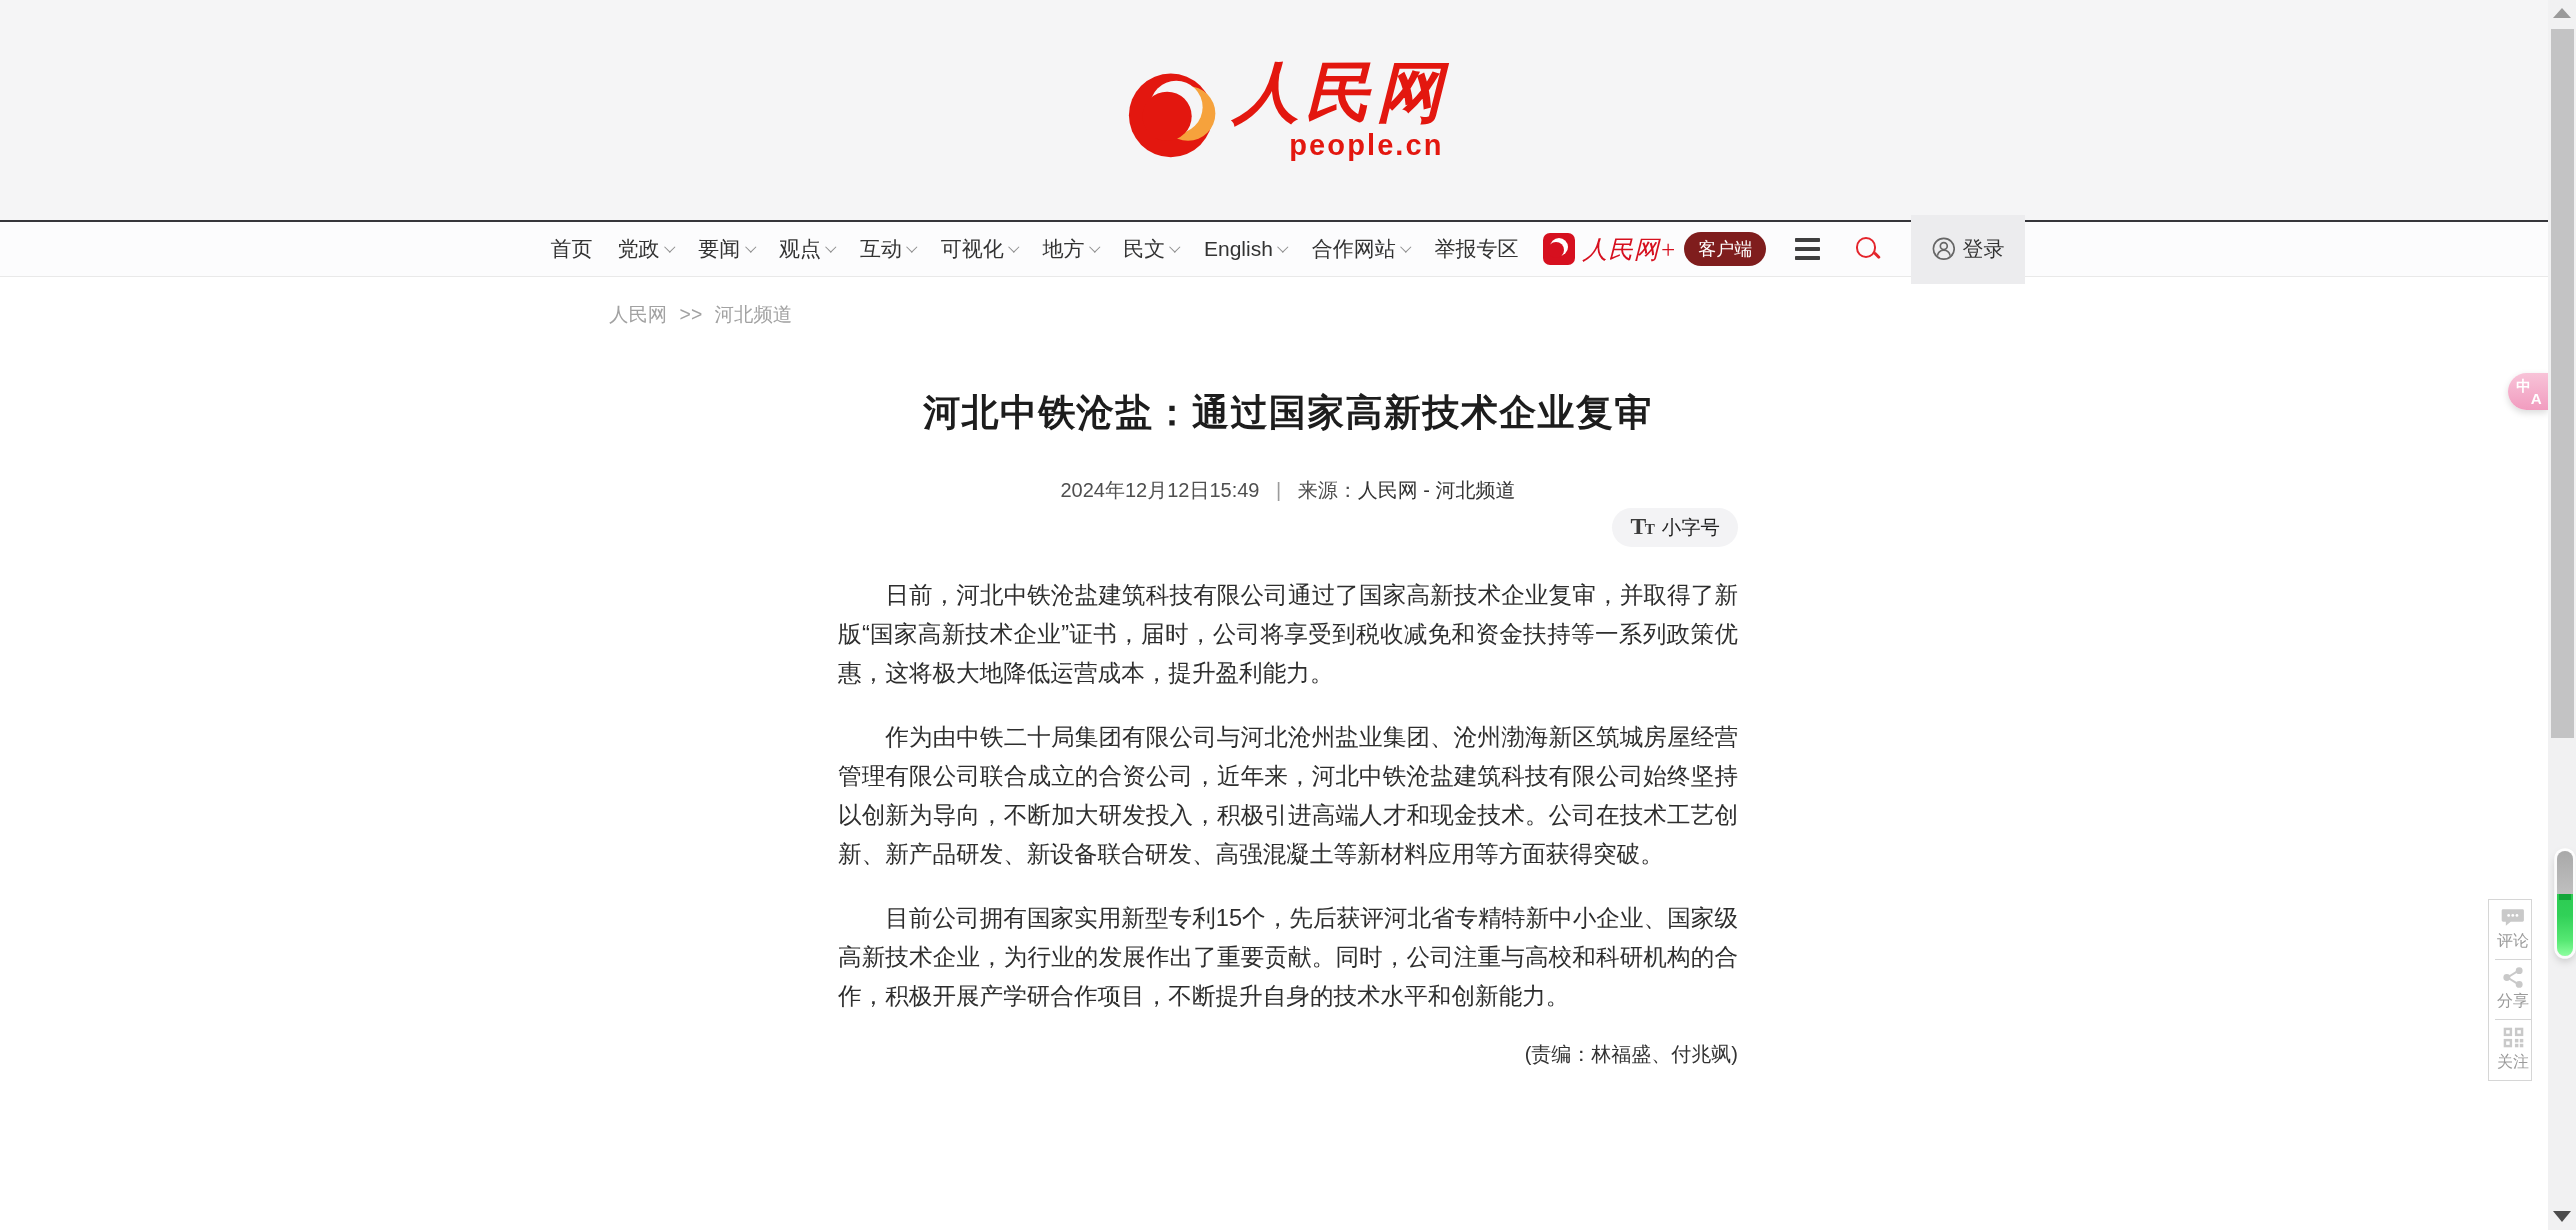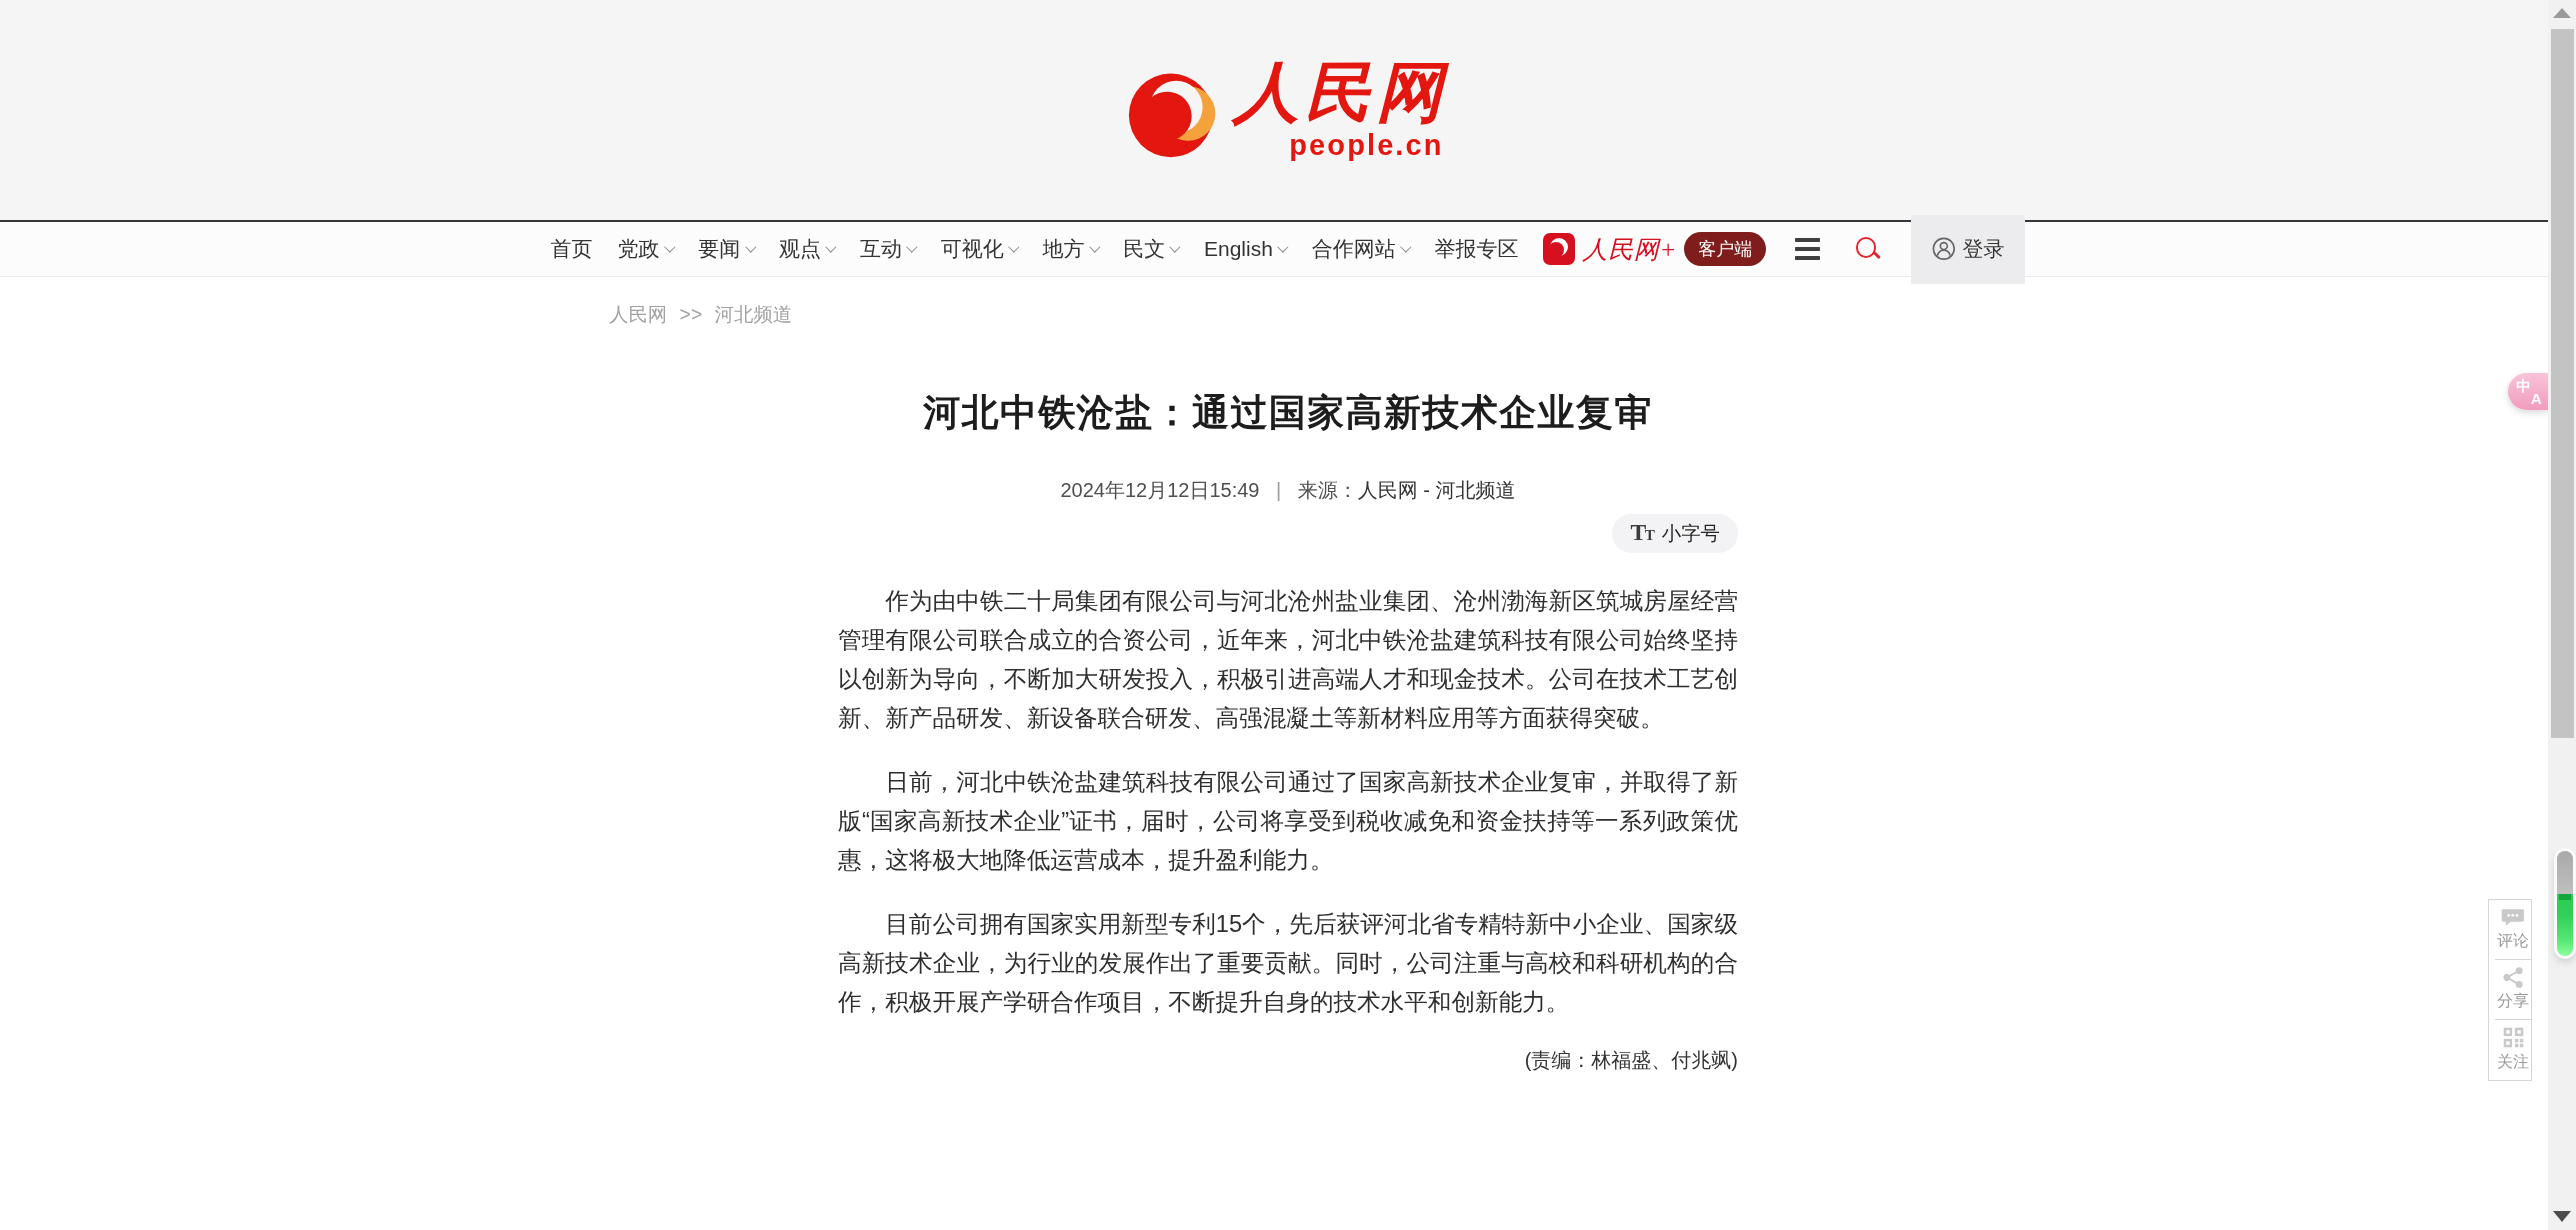--- a/index.html
+++ b/index.html
@@ -36,21 +36,21 @@
   .breadcrumb { width:1358px; margin:0 auto; padding-top:23.6px; font-size:19.4px; color:#a2a2a2; }
   .breadcrumb a { color:#a2a2a2; text-decoration:none; cursor:pointer; }
   .bc-sep { margin:0 7px; }
 
   
   .article { width:900px; margin:0 auto; }
   .title { margin-top:60px; font-size:37px; font-weight:700; color:#1d1d1d; text-align:center; letter-spacing:1.4px; }
   .meta { margin-top:39px; text-align:center; font-size:20px; color:#4f4f4f; }
   .meta .sep { color:#9b9b9b; margin:0 11px; }
   .meta .source { color:#333; cursor:pointer; }
-  .fontsize-row { display:flex; justify-content:flex-end; margin-top:10px; }
+  .fontsize-row { display:flex; justify-content:flex-end; margin-top:4px; }
   .fontsize-pill { display:flex; align-items:baseline; gap:8.3px; background:#f3f3f5; border-radius:692px; padding:5.5px 18px; font-size:19.4px; color:#222; cursor:pointer; }
   .tt { font-family:"Liberation Serif","DejaVu Serif",serif; font-weight:700; color:#3c3c3c; letter-spacing:-1.4px; }
   .tt .t1 { font-size:23.6px; } .tt .t2 { font-size:15.2px; }
   .body-text { margin-top:29px; }
   .body-text p { font-size:23.6px; line-height:39px; color:#2e2e2e; text-align:justify; text-indent:2em; margin-bottom:25px; }
   .editor { text-align:right; font-size:20px; color:#333; margin-top:2.8px; }
 
   
   .side-tools { position:absolute; top:899px; right:44px; width:44px; background:#fff; border:0.7px solid #d6d6d6; z-index:40; }
   .tool { height:60px; display:flex; flex-direction:column; align-items:center; justify-content:center; gap:3.5px; border-bottom:0.7px solid #d6d6d6; cursor:pointer;margin-left:6px; }
@@ -179,22 +179,22 @@
   </div>
 
   <div class="fontsize-row">
     <div class="fontsize-pill">
       <span class="tt"><span class="t1">T</span><span class="t2">T</span></span>
       <span>小字号</span>
     </div>
   </div>
 
   <div class="body-text">
+    <p>日前，河北中铁沧盐建筑科技有限公司通过了国家高新技术企业复审，并取得了新版“国家高新技术企业”证书，届时，公司将享受到税收减免和资金扶持等一系列政策优惠，这将极大地降低运营成本，提升盈利能力。</p>
     <p>作为由中铁二十局集团有限公司与河北沧州盐业集团、沧州渤海新区筑城房屋经营管理有限公司联合成立的合资公司，近年来，河北中铁沧盐建筑科技有限公司始终坚持以创新为导向，不断加大研发投入，积极引进高端人才和现金技术。公司在技术工艺创新、新产品研发、新设备联合研发、高强混凝土等新材料应用等方面获得突破。</p>
-    <p>日前，河北中铁沧盐建筑科技有限公司通过了国家高新技术企业复审，并取得了新版“国家高新技术企业”证书，届时，公司将享受到税收减免和资金扶持等一系列政策优惠，这将极大地降低运营成本，提升盈利能力。</p>
     <p>目前公司拥有国家实用新型专利15个，先后获评河北省专精特新中小企业、国家级高新技术企业，为行业的发展作出了重要贡献。同时，公司注重与高校和科研机构的合作，积极开展产学研合作项目，不断提升自身的技术水平和创新能力。</p>
   </div>
 
   <div class="editor">(责编：林福盛、付兆飒)</div>
 </div>
 
 <div class="side-tools">
   <div class="tool">
     <svg width="23.6" height="21" viewBox="0 0 34 30">
       <path d="M3 3 h28 a2 2 0 0 1 2 2 v14 a2 2 0 0 1 -2 2 h-17 l-7 6 v-6 h-4 a2 2 0 0 1 -2 -2 v-14 a2 2 0 0 1 2 -2 z" fill="#c9c9c9"></path>

